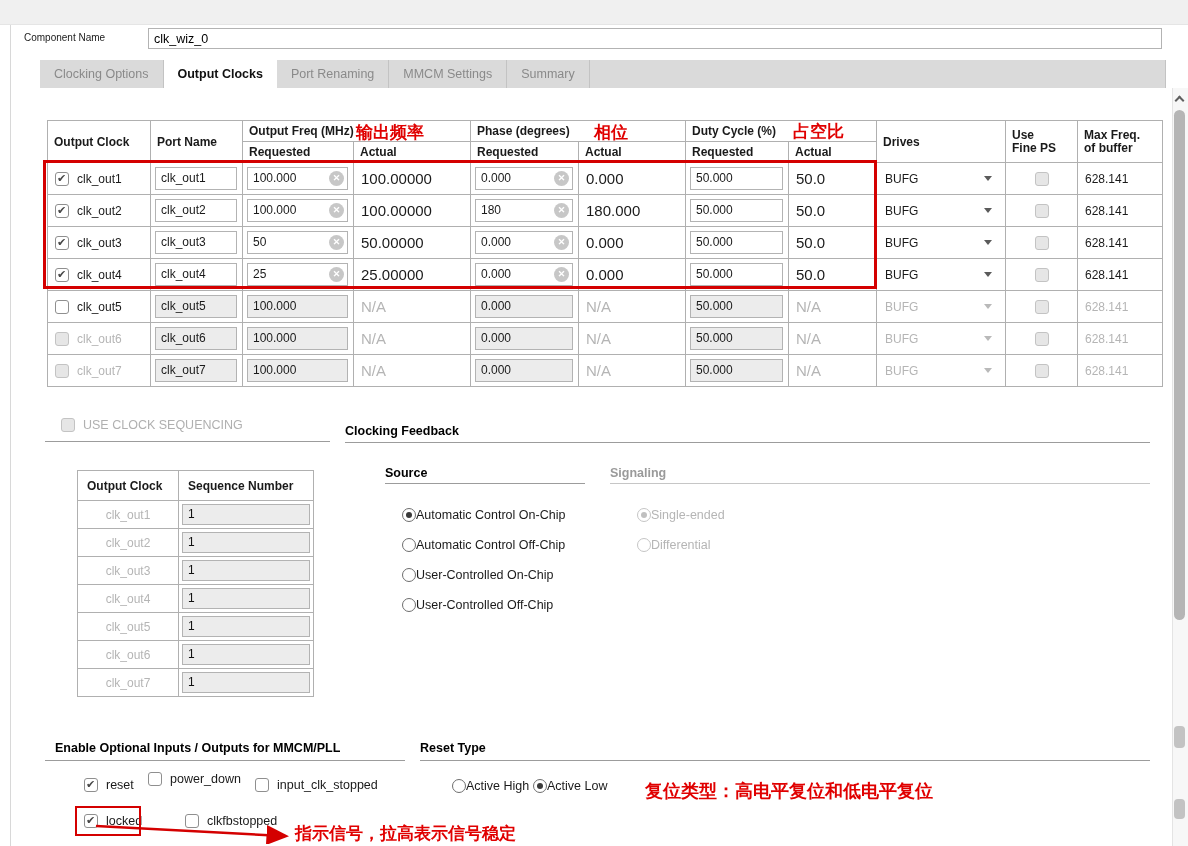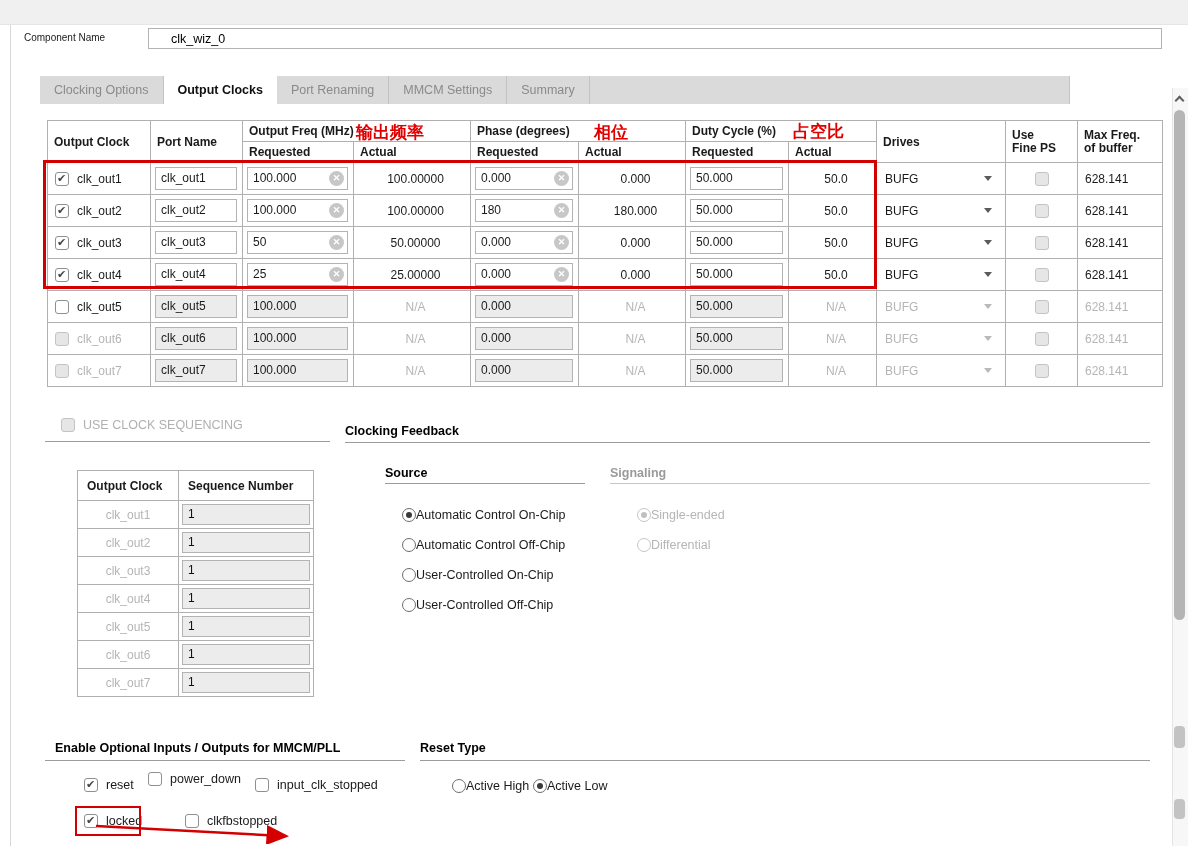--- a/index.html
+++ b/index.html
@@ -4,23 +4,23 @@
 <style>
   * { margin:0; padding:0; box-sizing:border-box; }
   body { background:#fff; }
   .screen { position:relative; width:1188px; height:846px; background:#ffffff;
             font-family:"Liberation Sans", sans-serif; color:#1a1a1a; overflow:hidden; }
   .topstrip { position:absolute; left:0; top:0; width:1188px; height:25px; background:#f0f0f0; border-bottom:1px solid #e5e5e5; }
   .leftline { position:absolute; left:10px; top:25px; width:1px; height:821px; background:#d8d8d8; }
 
   .comp-label { position:absolute; left:24px; top:32px; font-size:10px; }
   .comp-input { position:absolute; left:148px; top:28px; width:1014px; height:21px; border:1px solid #b3b3b3;
-                background:#fff; font-family:"Liberation Sans",sans-serif; font-size:12.5px; padding-left:22px; }
-
-  .tabs { position:absolute; left:40px; top:60px; width:1030px; height:28px; display:flex; background:#dadada;margin-top:16px; }
+                background:#fff; font-family:"Liberation Sans",sans-serif; font-size:12.5px; padding-left:5px; }
+
+  .tabs { position:absolute; left:40px; top:60px; width:1126px; height:28px; display:flex; background:#dadada; }
   .tab { padding:0 14px; line-height:28px; font-size:12.5px; color:#8a8a8a; border-right:1px solid #c3c3c3; white-space:nowrap; }
   .tab.selected { background:#ffffff; color:#101010; font-weight:bold; border-right:none; }
   .tab-fill { flex:1; }
 
   .note { position:absolute; left:49px; top:100px; font-size:12.5px; }
 
   table { border-collapse:collapse; table-layout:fixed; }
   .main-table { position:absolute; left:47px; top:120px; }
   .main-table th, .main-table td { border:1px solid #b0b0b0; font-size:12px; padding:0; overflow:hidden; white-space:nowrap; }
   .main-table th { text-align:left; padding-left:6px; font-size:12px; background:#fff; }
@@ -36,21 +36,21 @@
   .cell-clk { padding-left:7px; display:flex; align-items:center; height:31px; }
   .clk-label { margin-left:8px; font-size:12px; }
   .r-off .clk-label { color:#b5b5b5; }
 
   .ibox { height:23px; margin:0 5px 0 4px; border:1px solid #b3b3b3; background:#fff; font-size:12px;
           line-height:21px; padding-left:5px; position:relative; }
   .r-semi .ibox, .r-off .ibox { background:#ececec; }
   .clear-ic { position:absolute; right:3px; top:3px; width:15px; height:15px; border-radius:50%; background:#c7c7c7;
               color:#fff; font-size:9px; line-height:15px; text-align:center; }
   .clear-ic::after { content:"\2715"; font-weight:bold; }
-  .act-text { padding-left:7px; font-size:12px;text-align:center; }
+  .act-text { padding-left:7px; font-size:15px; }
   .r-semi .act-text, .r-off .act-text { color:#b5b5b5; }
 
   .dd { display:flex; align-items:center; justify-content:space-between; padding:0 13px 0 8px; font-size:12px; }
   .dd-arrow { width:0; height:0; border-left:4px solid transparent; border-right:4px solid transparent; border-top:5px solid #5b5b5b; }
   .r-semi .dd, .r-off .dd { color:#b5b5b5; }
   .r-semi .dd-arrow, .r-off .dd-arrow { border-top-color:#b9b9b9; }
   .c-center { text-align:center; }
   .max-text { padding-left:7px; font-size:12px; }
   .r-semi .max-text, .r-off .max-text { color:#b5b5b5; }
 
@@ -561,29 +561,31 @@
   <div class="hl-box" style="left:75px; top:806px; width:66px; height:30px; border-width:2px;"></div>
 
   <svg class="arrow-svg" width="210" height="26">
     <defs>
       <marker id="ah" markerWidth="9" markerHeight="8" refX="7" refY="4" orient="auto">
         <polygon points="0 0, 9 4, 0 8" fill="#d40000"></polygon>
       </marker>
     </defs>
     <line x1="8" y1="8" x2="196" y2="18" stroke="#d40000" stroke-width="2.5" marker-end="url(#ah)"></line>
   </svg>
+  <div class="red-note" style="left:295px; top:822px; font-size:17px;">指示信号，拉高表示信号稳定</div>
 
   <div class="radgroup" style="left:452px; top:779px;">
     <span class="radio"></span>
       <span>Active High</span>
   </div>
   <div class="radgroup" style="left:533px; top:779px;">
     <span class="radio sel"></span>
       <span>Active Low</span>
   </div>
+  <div class="red-note" style="left:645px; top:779px; font-size:18px;">复位类型：高电平复位和低电平复位</div>
 
 
   <div class="sb-track"></div>
   <div class="sb-up"></div>
   <div class="sb-thumb"></div>
   <div class="sb-mark" style="top:726px; height:22px;"></div>
   <div class="sb-mark" style="top:799px; height:20px;"></div>
 </div>
 
 </body></html>

